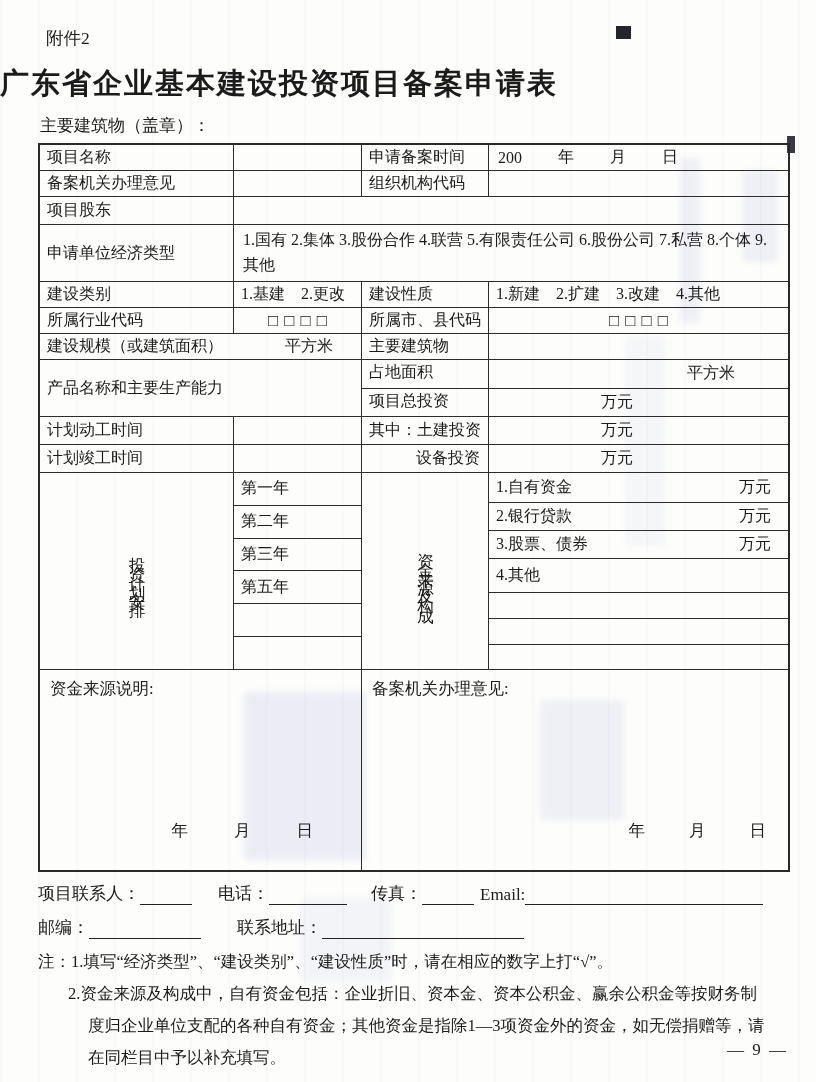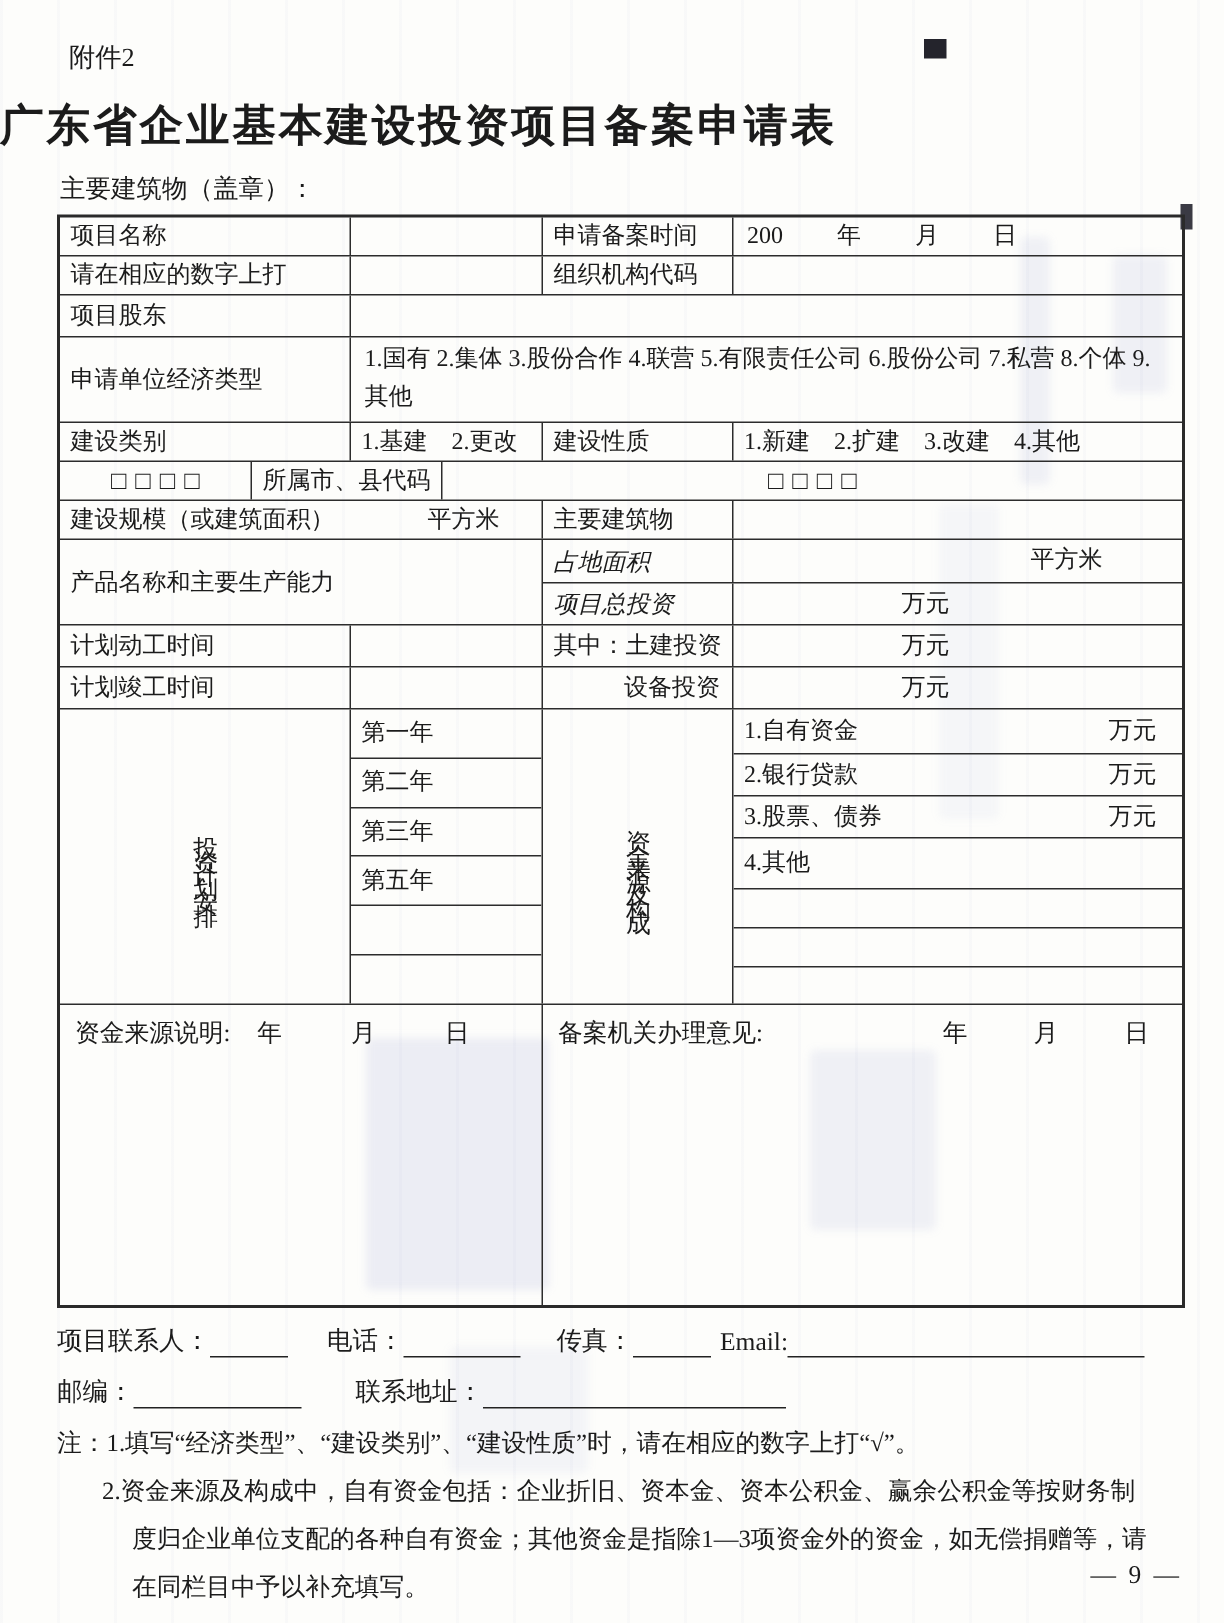--- a/index.html
+++ b/index.html
@@ -44,36 +44,36 @@
   .econ { line-height:1.55; padding:3px 9px; }
   .boxes { justify-content:center; letter-spacing:6px; font-size:17px; padding-left:13px; }
   .between { justify-content:space-between; padding-right:28px; }
   .tright { justify-content:flex-end; padding-right:8px; }
   .unit-mid { margin-left:105px; }
   .unit-right { margin-left:auto; margin-right:46px; }
 
   .colsplit { flex:1; display:flex; flex-direction:column; padding:0; }
   .subrow { flex:1; display:flex; }
   .subrow.bdr { border-bottom:1.6px solid #2c2c2c; }
-  .sc3 { width:127px; flex:none; border-right:1.6px solid #2c2c2c; display:flex; align-items:flex-end; padding:2px 7px;font-style:italic; }
+  .sc3 { width:127px; flex:none; border-right:1.6px solid #2c2c2c; display:flex; align-items:flex-start; padding:2px 7px; }
   .sc4 { flex:1; display:flex; align-items:center; padding:2px 7px; }
 
   .vcell { justify-content:center; padding:0; }
   .vtext { writing-mode:vertical-rl; text-orientation:upright; letter-spacing:9px; font-size:16.5px; }
 
   .stack { flex-direction:column; padding:0; align-items:stretch; }
   .srow { flex:1; display:flex; align-items:center; padding:0 7px; border-bottom:1.4px solid #2c2c2c; }
   .srow:last-child { border-bottom:none; }
 
   .frow { display:flex; align-items:center; padding:0 7px; border-bottom:1.4px solid #2c2c2c; flex:none; }
   .frow:last-child { border-bottom:none; flex:1; }
   .fr0{height:30px}.fr1{height:28px}.fr2{height:28px}.fr3{height:34px}.fr4{height:26px}.fr5{height:26px}
   .unit-r { margin-left:auto; margin-right:10px; }
 
-  .colflex { flex-direction:row; align-items:stretch; justify-content:space-between; padding:8px 10px 28px 10px; }
+  .colflex { flex-direction:column; align-items:stretch; justify-content:space-between; padding:8px 10px 28px 10px; }
   .toplabel { font-size:16.5px; }
   .dline { display:flex; gap:46px; font-size:16.5px; }
   .dline.dcenter { justify-content:flex-end; padding-right:38px; }
   .dline.dright  { justify-content:flex-end; padding-right:12px; gap:44px; }
 
   
   .footrow { position:absolute; left:38px; font-size:17px; display:flex; align-items:flex-end; white-space:nowrap; }
   .f1 { top:882px; } .f2 { top:916px; }
   .blank { display:inline-block; height:20px; border-bottom:1.6px solid #222; flex:none; }
   .b-contact{width:52px; margin-right:26px;} .b-phone{width:78px; margin-right:24px;}
@@ -131,21 +131,21 @@
       <div class="td c4 last dateflex">
         <span>200</span>
         <span>年</span>
         <span>月</span>
         <span>日</span>
       </div>
     </div>
 
     <div class="tr h29">
       <div class="td c1">
-        <span>请在相应的数字上打</span>
+        <span>备案机关办理意见</span>
       </div>
       <div class="td c2">
         <span></span>
       </div>
       <div class="td c3">
         <span>组织机构代码</span>
       </div>
       <div class="td c4 last">
         <span></span>
       </div>
@@ -178,20 +178,23 @@
       </div>
       <div class="td c3">
         <span>建设性质</span>
       </div>
       <div class="td c4 last">
         <span>1.新建　2.扩建　3.改建　4.其他</span>
       </div>
     </div>
 
     <div class="tr h29">
+      <div class="td c1">
+        <span>所属行业代码</span>
+      </div>
       <div class="td c2 boxes">
         <span>□□□□</span>
       </div>
       <div class="td c3">
         <span>所属市、县代码</span>
       </div>
       <div class="td c4 last boxes">
         <span>□□□□</span>
       </div>
     </div>

